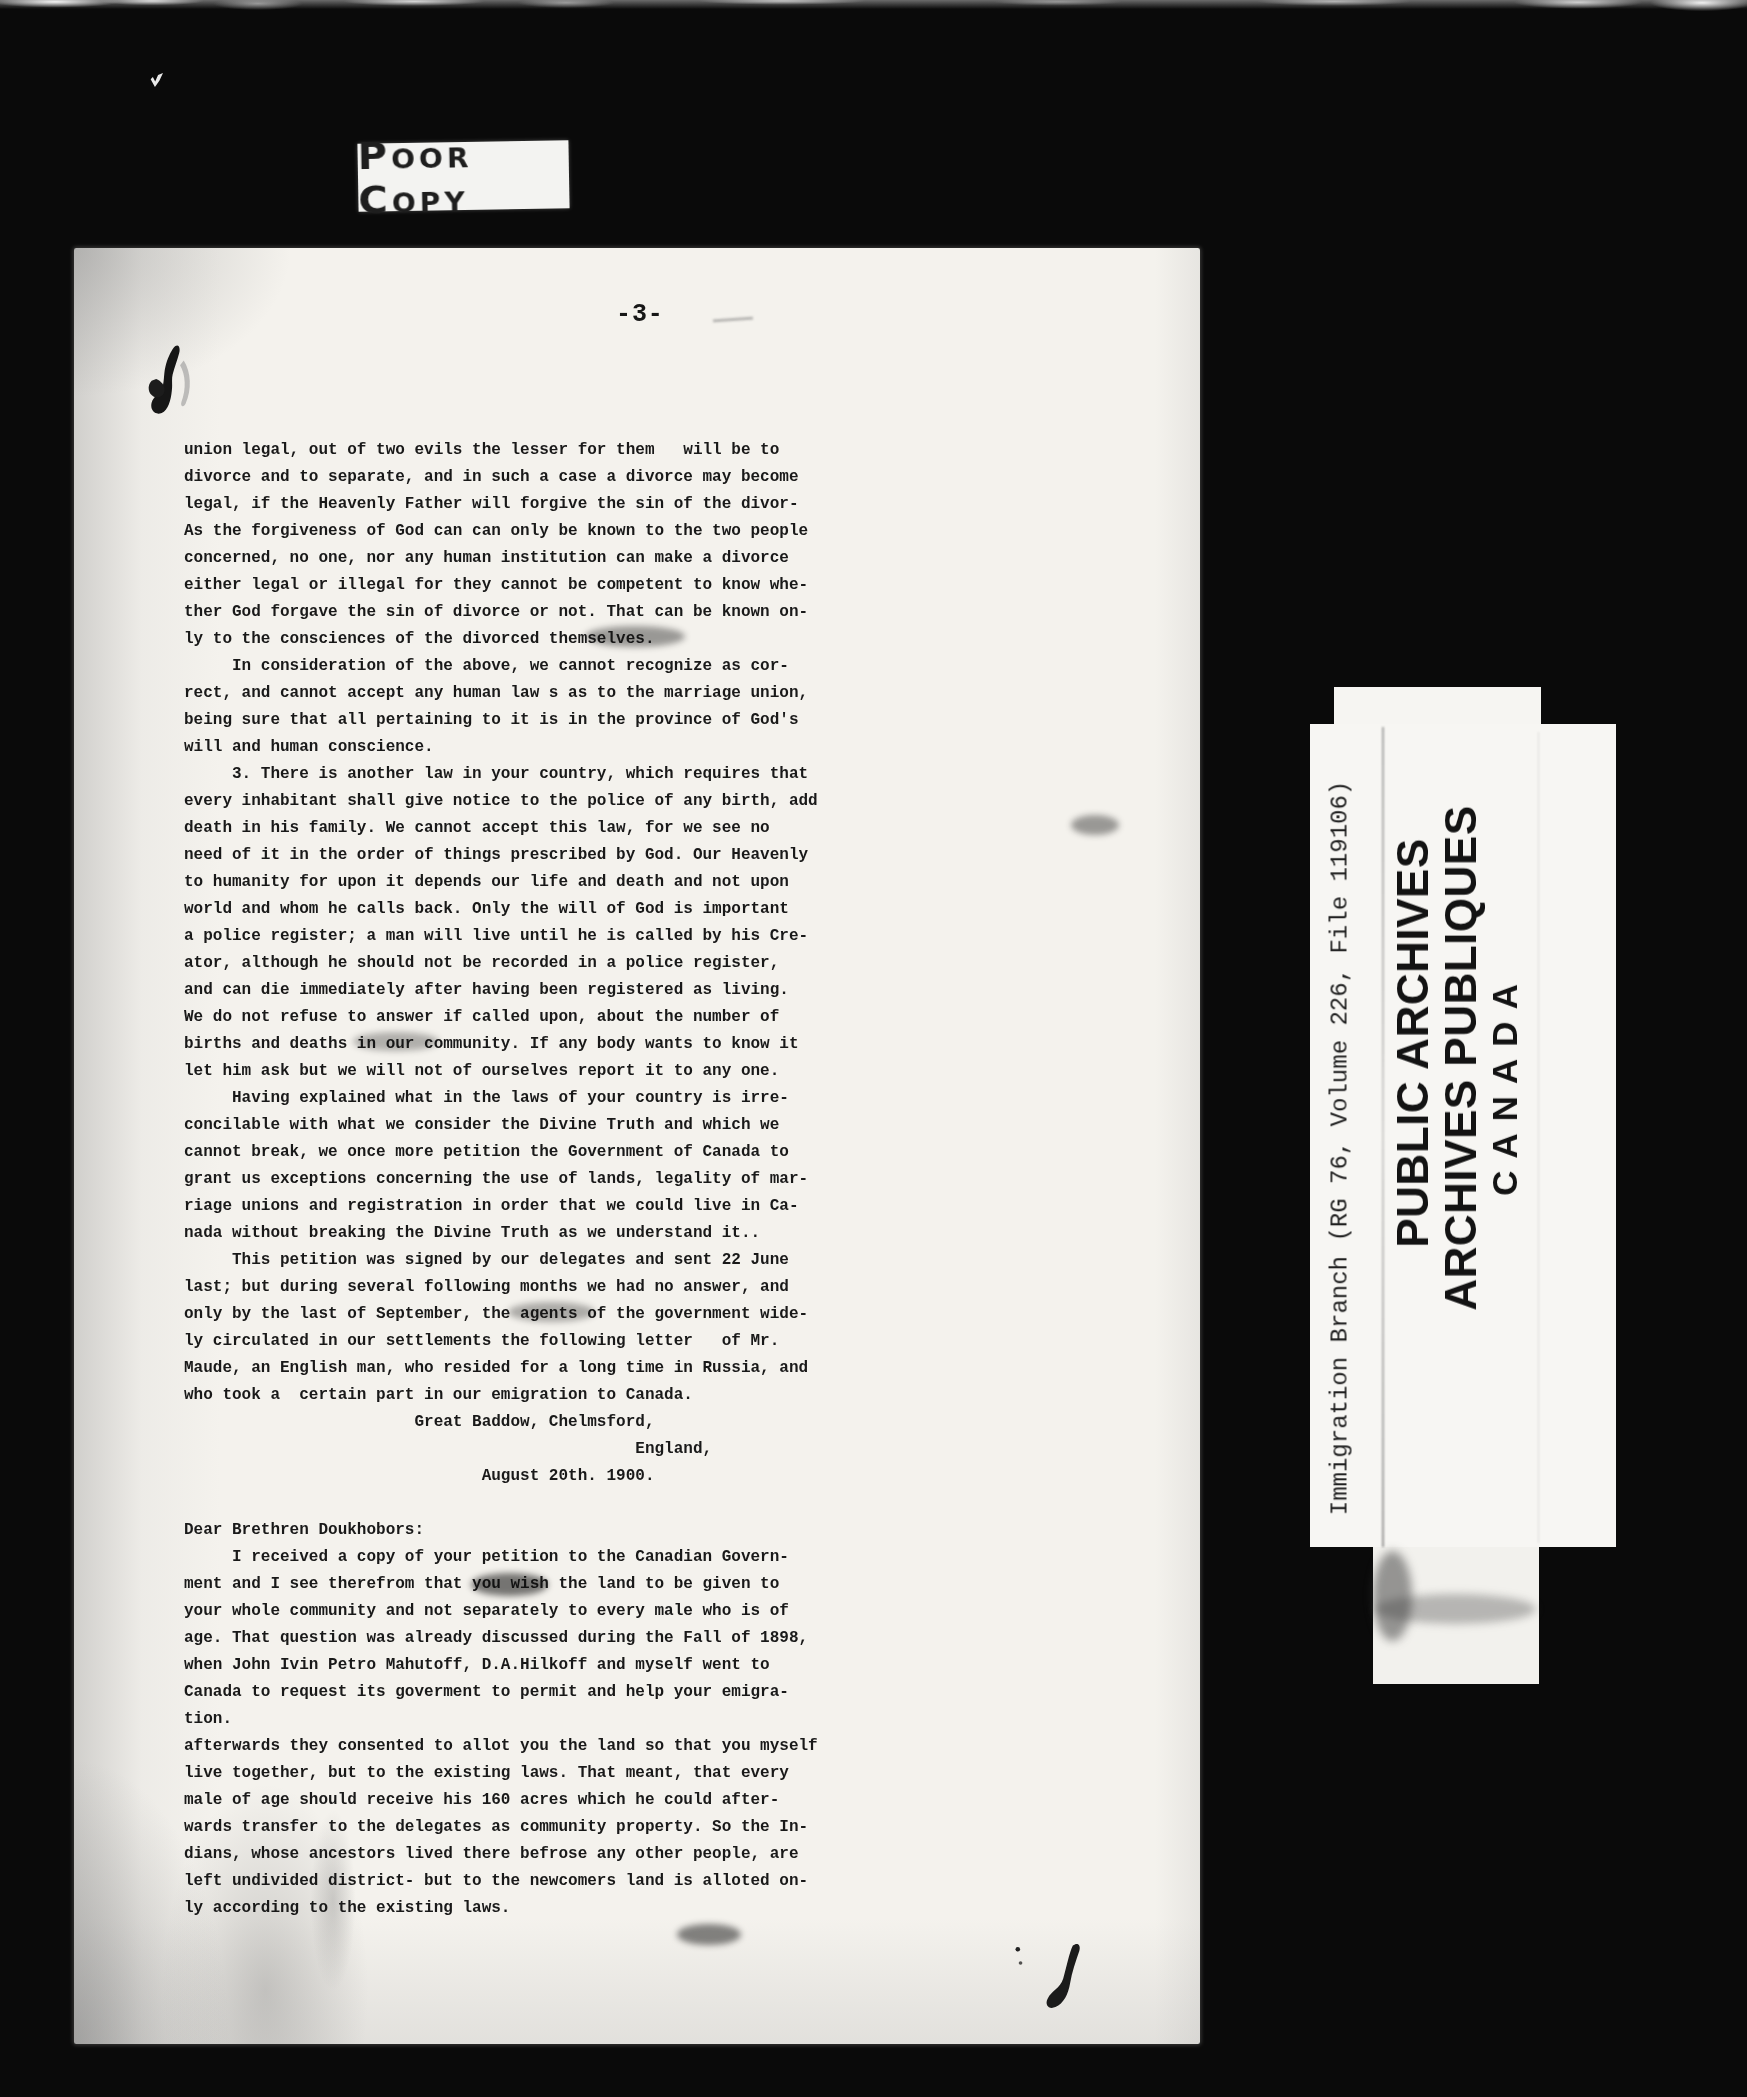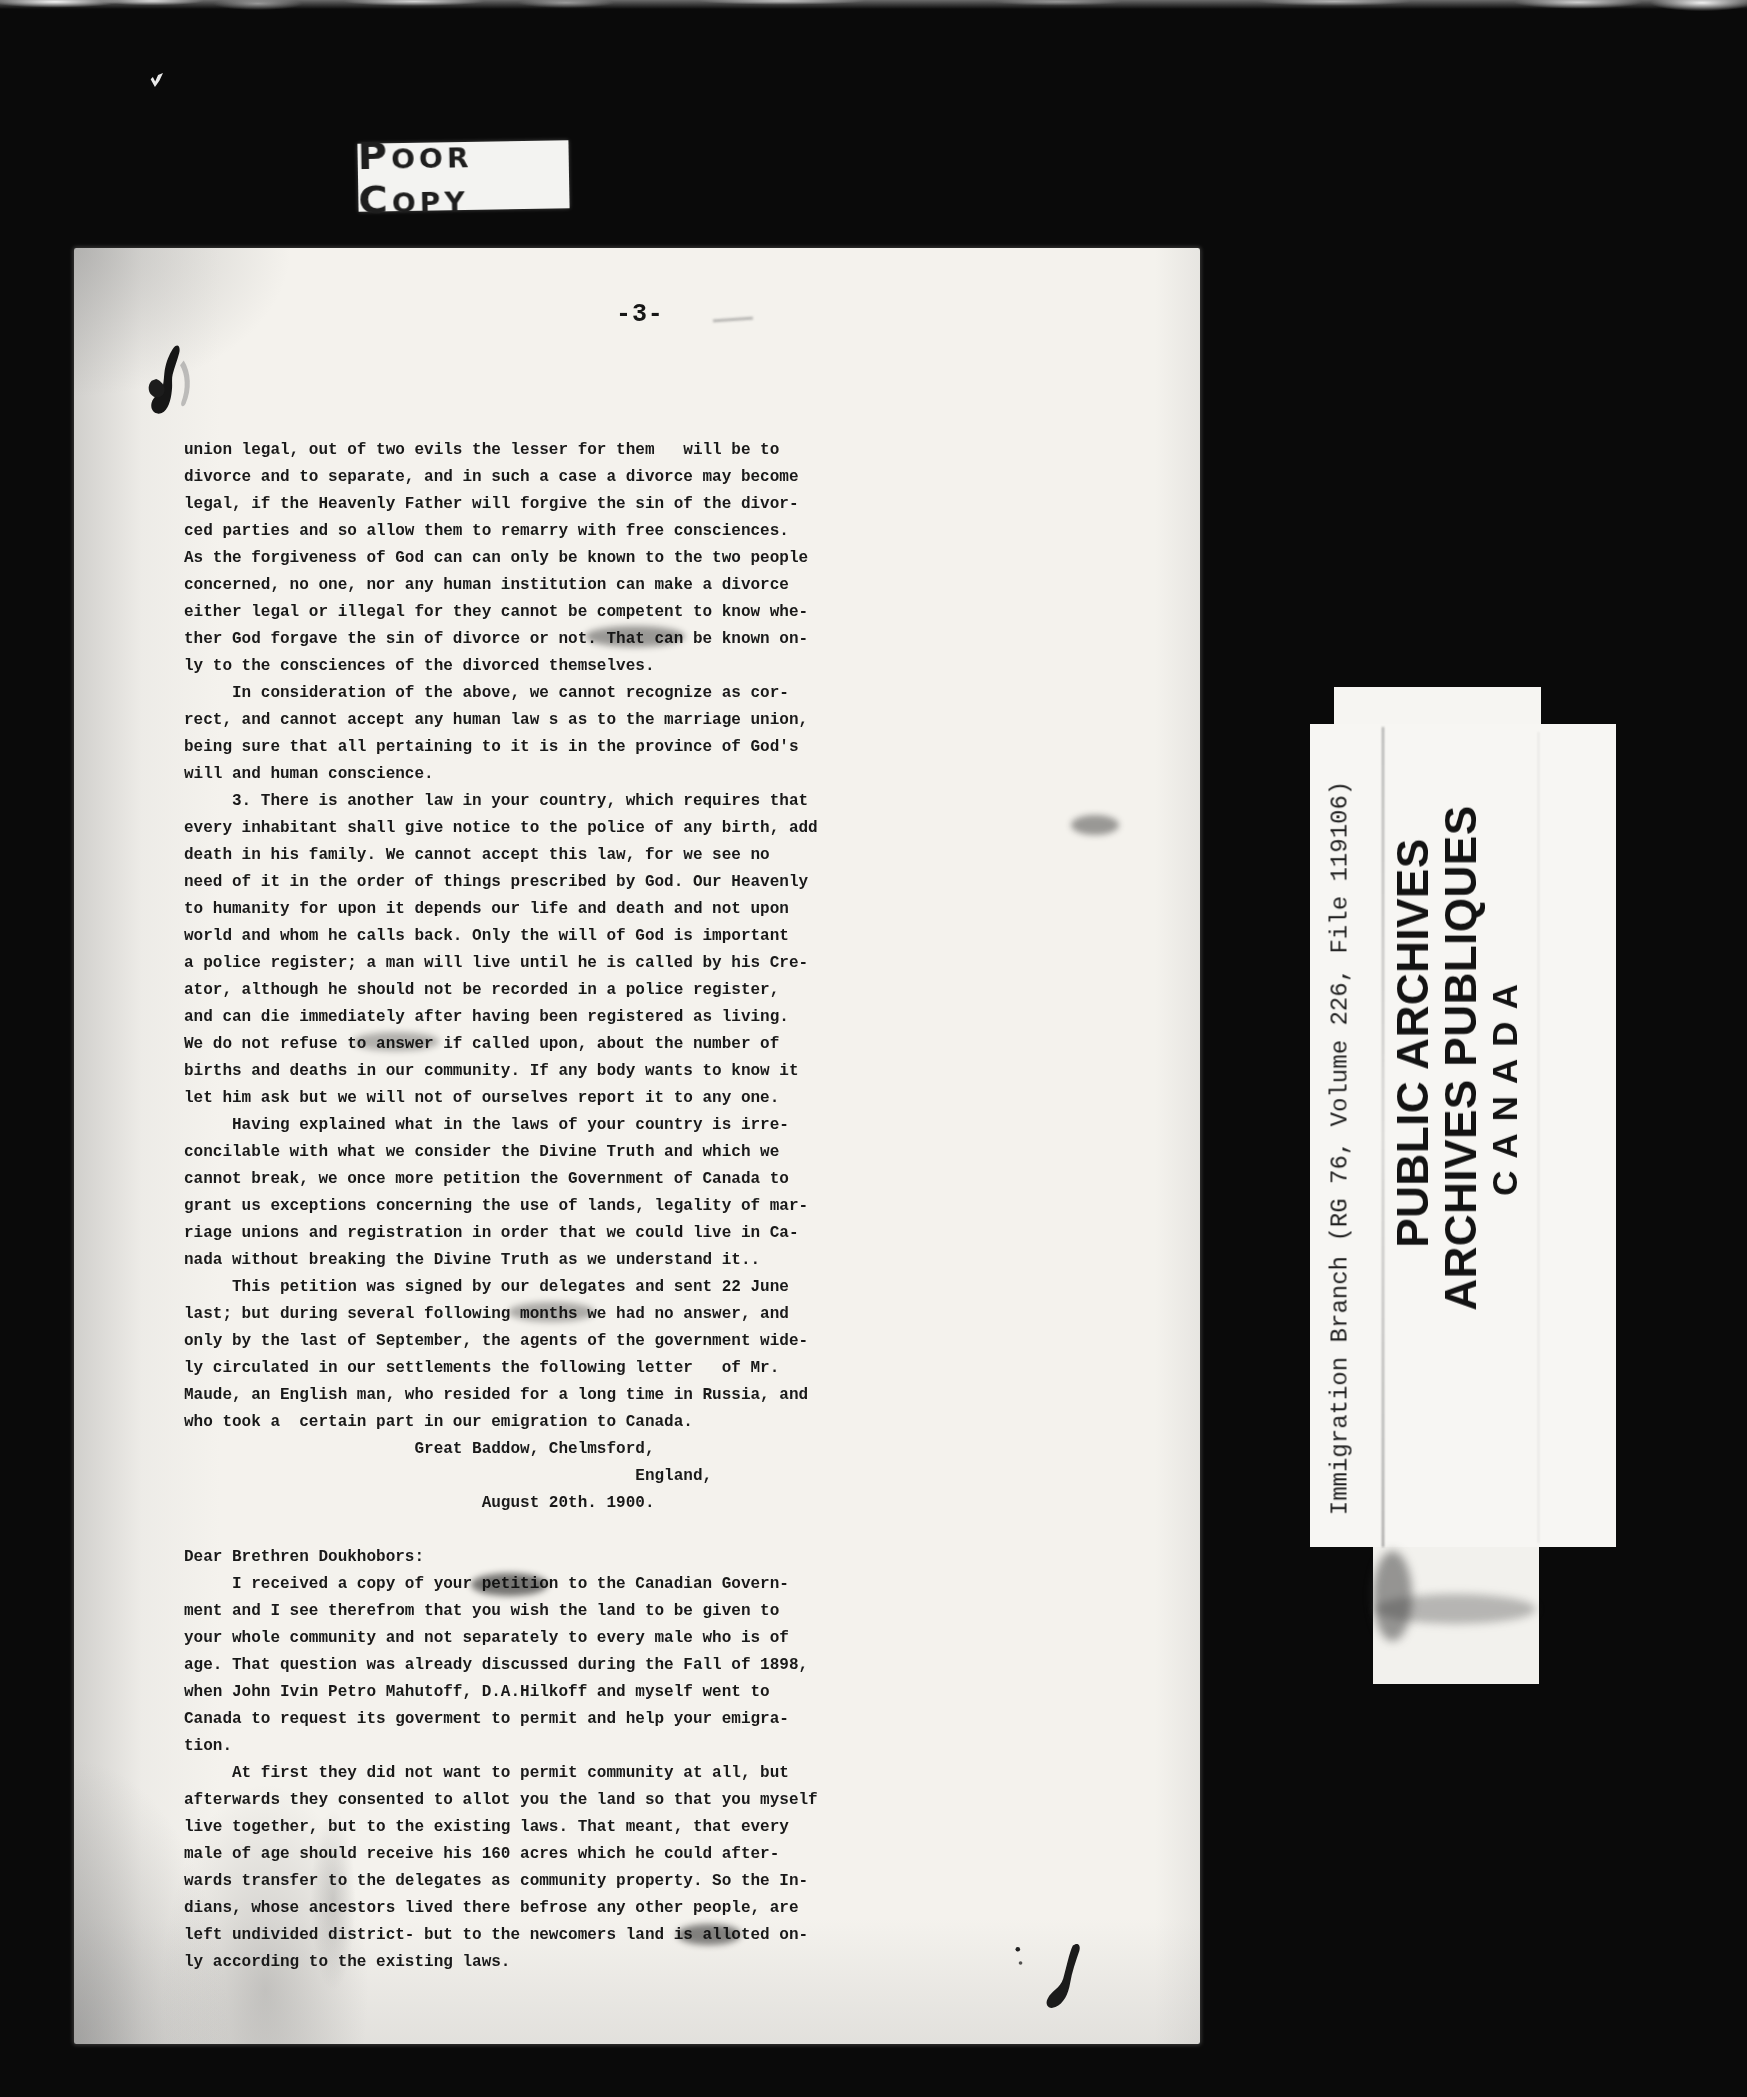--- a/index.html
+++ b/index.html
@@ -103,21 +103,20 @@
     <svg class="ink-blot" width="60" height="78" viewBox="0 0 130 170">
       <path d="M62 6 C70 -4 78 2 74 18 C70 34 64 48 60 64 C57 76 60 86 58 100 C56 120 50 142 36 148 C22 154 10 142 14 126 C18 112 30 108 36 96 C42 84 40 64 44 48 C48 30 56 14 62 6 Z" fill="#161616"></path>
       <path d="M14 78 C4 88 6 106 18 112 C28 117 40 112 42 100 C44 88 34 78 24 74 Z" fill="#1c1c1c"></path>
       <path d="M84 34 C100 58 102 98 88 128 C84 137 76 134 79 124 C90 96 88 64 76 44 Z" fill="#8f8f8f" opacity="0.55"></path>
     </svg>
 
     <div class="doc-text">
         <div class="doc-line">union legal, out of two evils the lesser for them   will be to</div>
         <div class="doc-line">divorce and to separate, and in such a case a divorce may become</div>
         <div class="doc-line">legal, if the Heavenly Father will forgive the sin of the divor-</div>
-        <div class="doc-line">ced parties and so allow them to remarry with free consciences.</div>
         <div class="doc-line">As the forgiveness of God can can only be known to the two people</div>
         <div class="doc-line">concerned, no one, nor any human institution can make a divorce</div>
         <div class="doc-line">either legal or illegal for they cannot be competent to know whe-</div>
         <div class="doc-line">ther God forgave the sin of divorce or not. That can be known on-</div>
         <div class="doc-line">ly to the consciences of the divorced themselves.</div>
         <div class="doc-line">     In consideration of the above, we cannot recognize as cor-</div>
         <div class="doc-line">rect, and cannot accept any human law s as to the marriage union,</div>
         <div class="doc-line">being sure that all pertaining to it is in the province of God's</div>
         <div class="doc-line">will and human conscience.</div>
         <div class="doc-line">     3. There is another law in your country, which requires that</div>
@@ -149,21 +148,20 @@
         <div class="doc-line">                               August 20th. 1900.</div>
         <div class="doc-line"></div>
         <div class="doc-line">Dear Brethren Doukhobors:</div>
         <div class="doc-line">     I received a copy of your petition to the Canadian Govern-</div>
         <div class="doc-line">ment and I see therefrom that you wish the land to be given to</div>
         <div class="doc-line">your whole community and not separately to every male who is of</div>
         <div class="doc-line">age. That question was already discussed during the Fall of 1898,</div>
         <div class="doc-line">when John Ivin Petro Mahutoff, D.A.Hilkoff and myself went to</div>
         <div class="doc-line">Canada to request its goverment to permit and help your emigra-</div>
         <div class="doc-line">tion.</div>
-        <div class="doc-line">     At first they did not want to permit community at all, but</div>
         <div class="doc-line">afterwards they consented to allot you the land so that you myself</div>
         <div class="doc-line">live together, but to the existing laws. That meant, that every</div>
         <div class="doc-line">male of age should receive his 160 acres which he could after-</div>
         <div class="doc-line">wards transfer to the delegates as community property. So the In-</div>
         <div class="doc-line">dians, whose ancestors lived there befrose any other people, are</div>
         <div class="doc-line">left undivided district- but to the newcomers land is alloted on-</div>
         <div class="doc-line">ly according to the existing laws.</div>
       </div>
 
     <div class="overstrike o1"></div>

